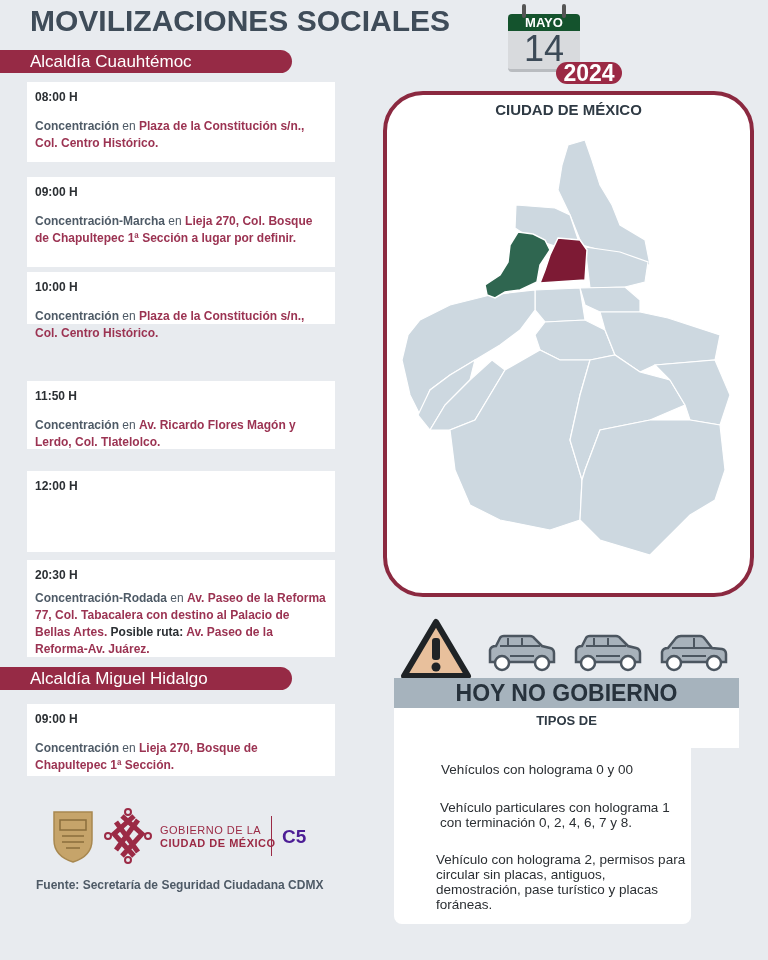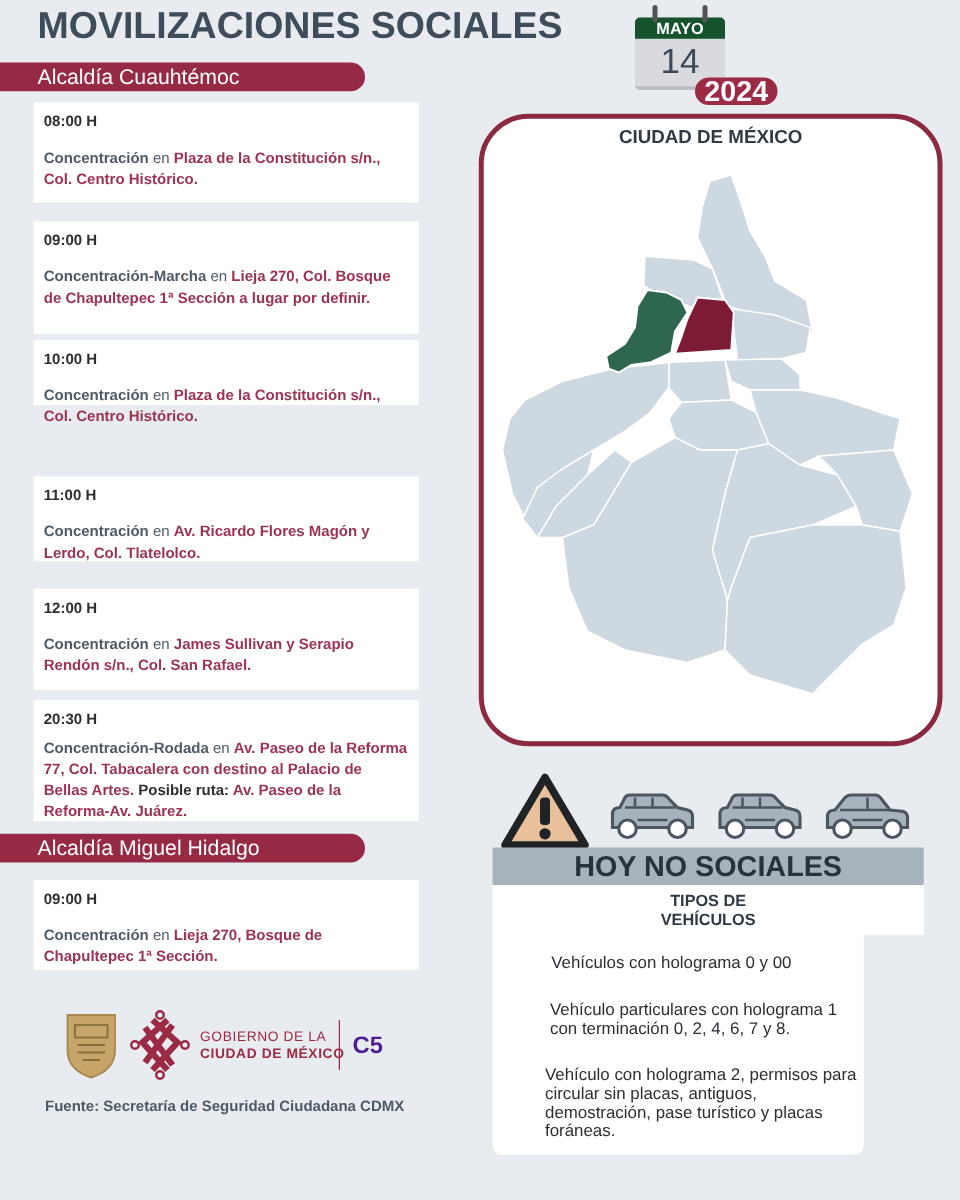--- a/index.html
+++ b/index.html
@@ -36,21 +36,21 @@
 
   
   .calendar { position: absolute; left: 506px; top: 2px; width: 110px; height: 80px; }
   .cal-body { position: absolute; left: 2px; top: 12px; width: 72px; height: 58px;
     background: #d8dadd; border-radius: 4px; border-bottom: 3px solid #b9bcc0; }
   .cal-head { position: absolute; left: 2px; top: 12px; width: 72px; height: 17px;
     background: #14532d; border-radius: 4px 4px 0 0; color: #fff; font-weight: bold;
     font-size: 13px; text-align: center; line-height: 17px; }
   .cal-ring { position: absolute; top: 2px; width: 4px; height: 14px; background: #555; border-radius: 2px; }
   .cal-day { position: absolute; left: 2px; top: 30px; width: 72px; text-align: center;
-    font-size: 28px; color: #3c4a57; line-height: 34px; }
+    font-size: 36px; color: #3c4a57; line-height: 34px; }
   .cal-year { position: absolute; left: 50px; top: 60px; width: 66px; height: 22px;
     background: #9b2a45; border-radius: 11px; color: #fff; font-weight: bold;
     font-size: 23px; text-align: center; line-height: 22px; }
 
   
   .map-panel { position: absolute; left: 383px; top: 91px; width: 371px; height: 506px;
     background: #fff; border: 4px solid #8b2940; border-radius: 40px; }
   .map-title { position: absolute; left: 0; right: 0; top: 6px; text-align: center;
     font-weight: bold; font-size: 15px; color: #2f3a44; }
   .map-svg { position: absolute; left: 0; top: 0; }
@@ -108,31 +108,28 @@
 </div>
 
 <div class="card" style="top:272px;height:52px">
   <div class="time">10:00 H</div>
   <div class="desc">
     <span class="type">Concentración</span><span class="plain"> en </span><span>Plaza de la Constitución s/n., Col. Centro Histórico.</span>
   </div>
 </div>
 
 <div class="card" style="top:381px;height:68px">
-  <div class="time">11:00 H</div>
+  <div class="time">11:50 H</div>
   <div class="desc">
     <span class="type">Concentración</span><span class="plain"> en </span><span>Av. Ricardo Flores Magón y Lerdo, Col. Tlatelolco.</span>
   </div>
 </div>
 
 <div class="card" style="top:471px;height:81px">
   <div class="time">12:00 H</div>
-  <div class="desc">
-    <span class="type">Concentración</span><span class="plain"> en </span><span>James Sullivan y Serapio Rendón s/n., Col. San Rafael.</span>
-  </div>
 </div>
 
 <div class="card" style="top:560px;height:97px">
   <div class="time" style="margin-bottom:8px">20:30 H</div>
   <div class="desc">
     <span class="type">Concentración-Rodada</span><span class="plain"> en </span><span>Av. Paseo de la Reforma 77, Col. Tabacalera con destino al Palacio de Bellas Artes.</span><span class="dark"> Posible ruta: </span><span> Av. Paseo de la Reforma-Av. Juárez.</span>
   </div>
 </div>
 
 <div class="section-banner" style="top:667px">Alcaldía Miguel Hidalgo</div>
@@ -210,24 +207,23 @@
 </svg>
 <svg class="car" style="left:658px" width="72" height="38" viewBox="0 0 72 38">
   <path d="M4,28 L4,18 Q5,14 10,14 L18,4 Q20,2 23,2 L42,2 Q45,2 47,5 L54,14 L64,15 Q68,16 68,20 L68,28 Z" fill="#a8b2bb" stroke="#4c5660" stroke-width="2.5"></path>
   <line x1="14" y1="14" x2="54" y2="14" stroke="#4c5660" stroke-width="2"></line>
   <line x1="36" y1="4" x2="36" y2="14" stroke="#4c5660" stroke-width="2"></line>
   <line x1="24" y1="22" x2="48" y2="22" stroke="#4c5660" stroke-width="2"></line>
   <circle cx="16" cy="29" r="7" fill="#fff" stroke="#4c5660" stroke-width="2.5"></circle>
   <circle cx="56" cy="29" r="7" fill="#fff" stroke="#4c5660" stroke-width="2.5"></circle>
 </svg>
 
-<div class="hnc-bar">HOY NO SOCIALES</div>
+<div class="hnc-bar">HOY NO GOBIERNO</div>
 <div class="hnc-sub">
   <div>TIPOS DE</div>
-  <div>VEHÍCULOS</div>
 </div>
 <div class="hnc-list">
   <div class="hnc-item" style="left:47px;top:14px;width:290px">Vehículos con holograma 0 y 00</div>
   <div class="hnc-item" style="left:46px;top:52px;width:250px">Vehículo particulares con holograma 1 con terminación 0, 2, 4, 6, 7 y 8.</div>
   <div class="hnc-item" style="left:42px;top:104px;width:250px">Vehículo con holograma 2, permisos para circular sin placas, antiguos, demostración, pase turístico y placas foráneas.</div>
 </div>
 
 <svg class="logos" width="108" height="56" viewBox="0 0 108 56">
   <g>
     <path d="M2,4 L40,4 L40,32 Q40,48 21,54 Q2,48 2,32 Z" fill="#c6a46a" stroke="#a88850" stroke-width="1.5"></path>

